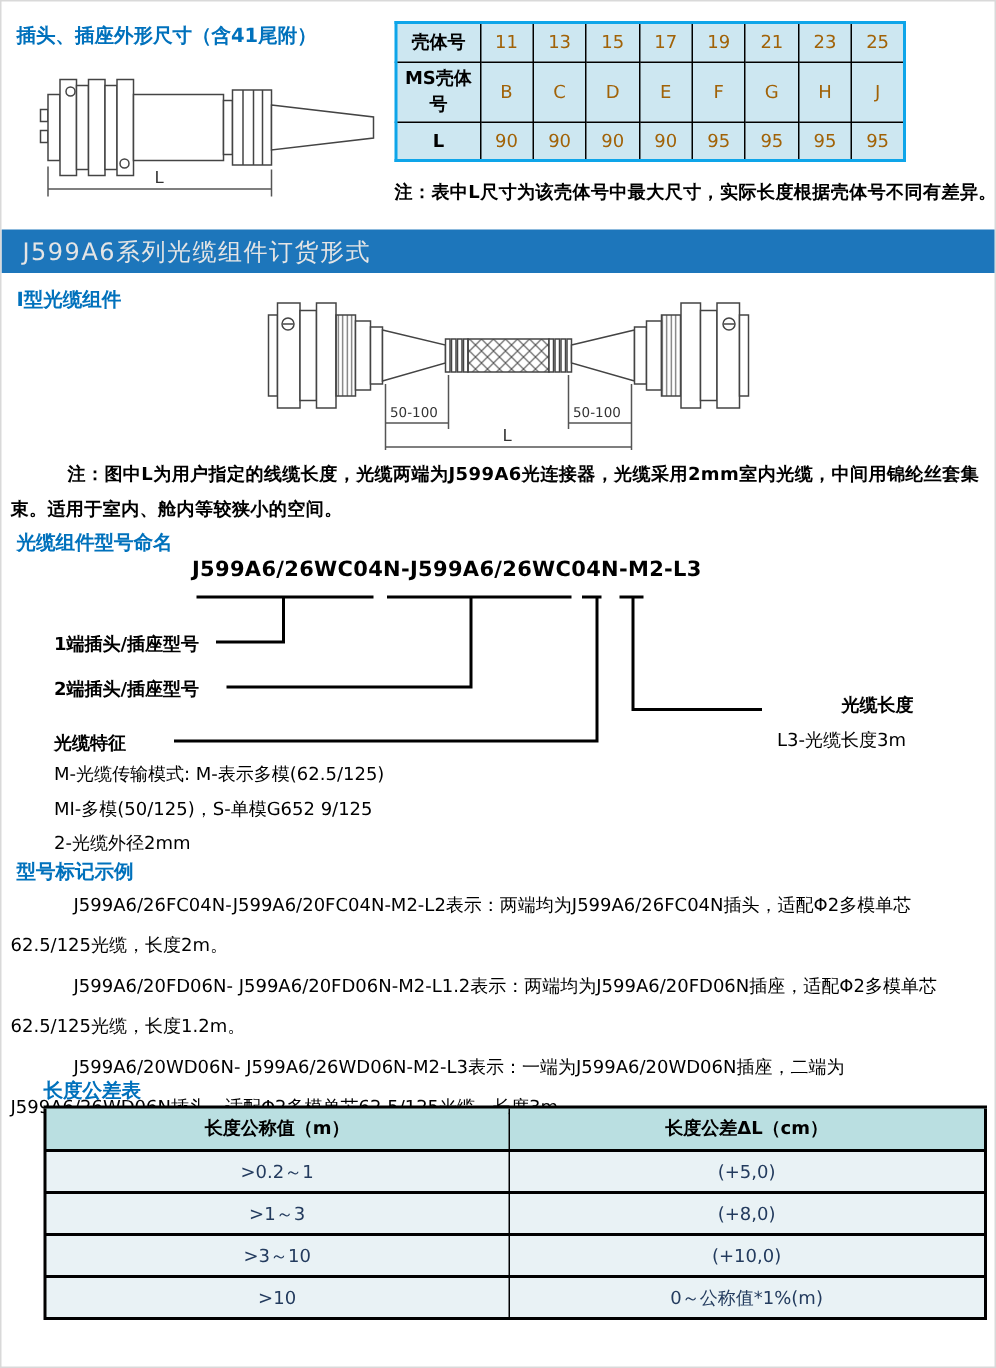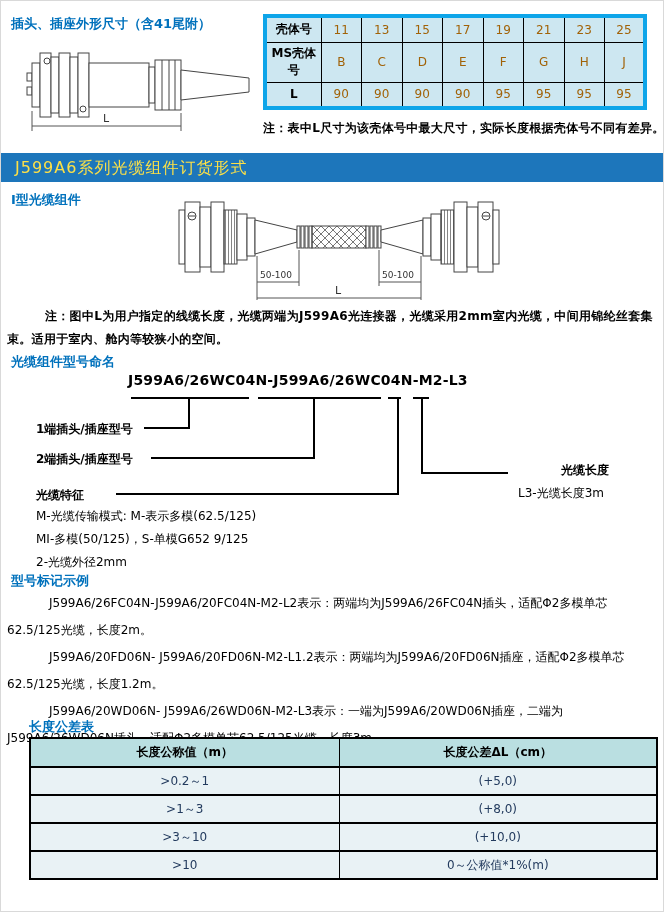--- a/index.html
+++ b/index.html
@@ -6,23 +6,23 @@
   #page{
     position:relative;width:664px;height:912px;margin:0 auto;
     background:#ffffff;border:1px solid #d9d9d9;box-sizing:border-box;
     font-family:"DejaVu Sans","Liberation Sans",sans-serif;color:#000;overflow:hidden;
   }
   .abs{position:absolute;}
   .blue-head{color:#0071bc;font-weight:bold;font-size:13px;white-space:nowrap;}
   .bold-note{font-weight:bold;font-size:12px;}
   
   #banner{left:0;top:152px;width:664px;height:29px;background:#1d76bb;}
-  #banner span{position:absolute;left:14px;top:5px;color:#fde047;font-size:16px;letter-spacing:1px;white-space:nowrap;}
-  
-  #shell-table{border-collapse:collapse;table-layout:fixed;width:384px;border:4px solid #0ea5e9;}
+  #banner span{position:absolute;left:14px;top:5px;color:#e5e5e5;font-size:16px;letter-spacing:1px;white-space:nowrap;}
+  
+  #shell-table{border-collapse:collapse;table-layout:fixed;width:341px;border:2px solid #0ea5e9;}
   #shell-table th,#shell-table td{border:1px solid #000;background:#cde7f1;text-align:center;vertical-align:middle;padding:0;font-size:12px;}
   #shell-table th{font-weight:bold;color:#000;}
   #shell-table td{font-weight:normal;color:#a16207;}
   
   #tol-table{border-collapse:collapse;table-layout:fixed;width:627px;border:2px solid #000;}
   #tol-table th,#tol-table td{border-left:1px solid #000;border-right:1px solid #000;border-top:2px solid #000;border-bottom:2px solid #000;text-align:center;vertical-align:middle;padding:0;font-size:12px;}
   #tol-table th{background:#badfe1;font-weight:bold;height:27px;}
   #tol-table td{background:#e9f2f5;color:#233b5e;height:26px;}
   
   #s1-note{left:262px;top:119px;width:400px;white-space:nowrap;letter-spacing:0.3px;}

